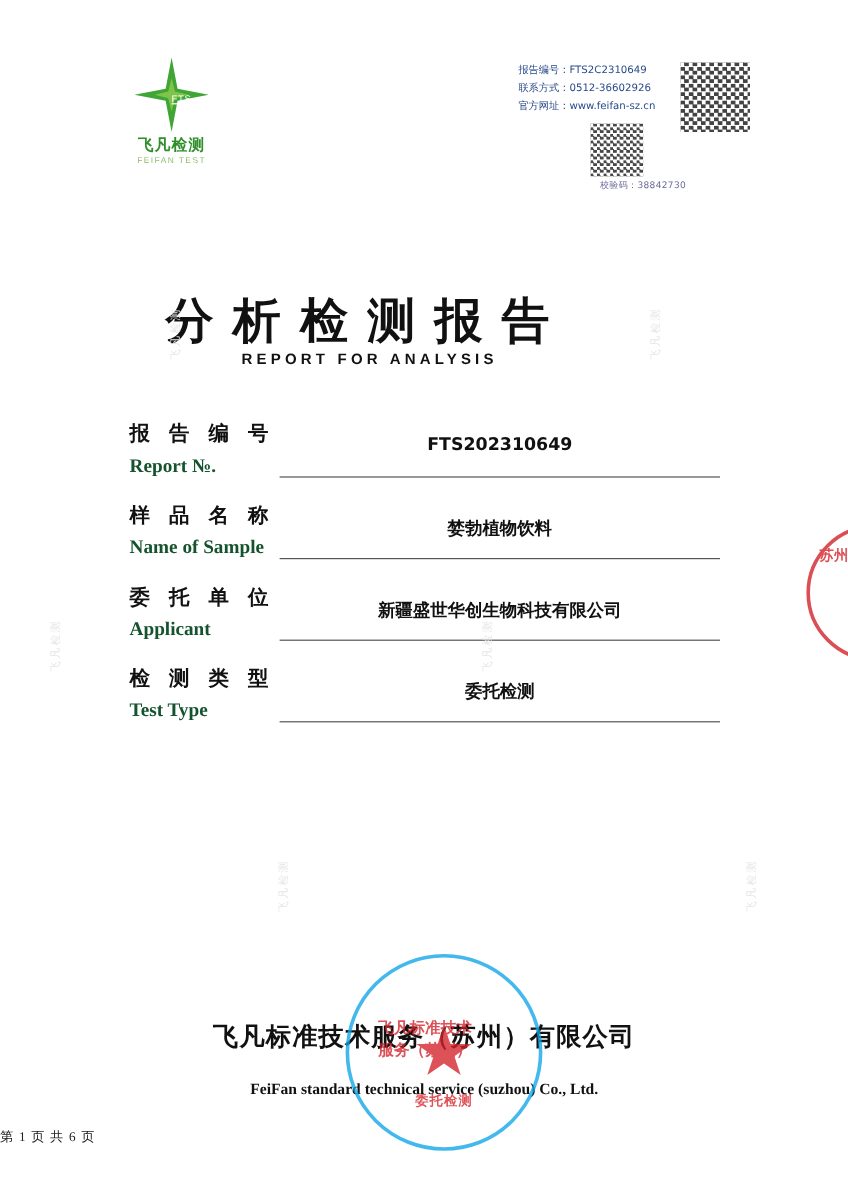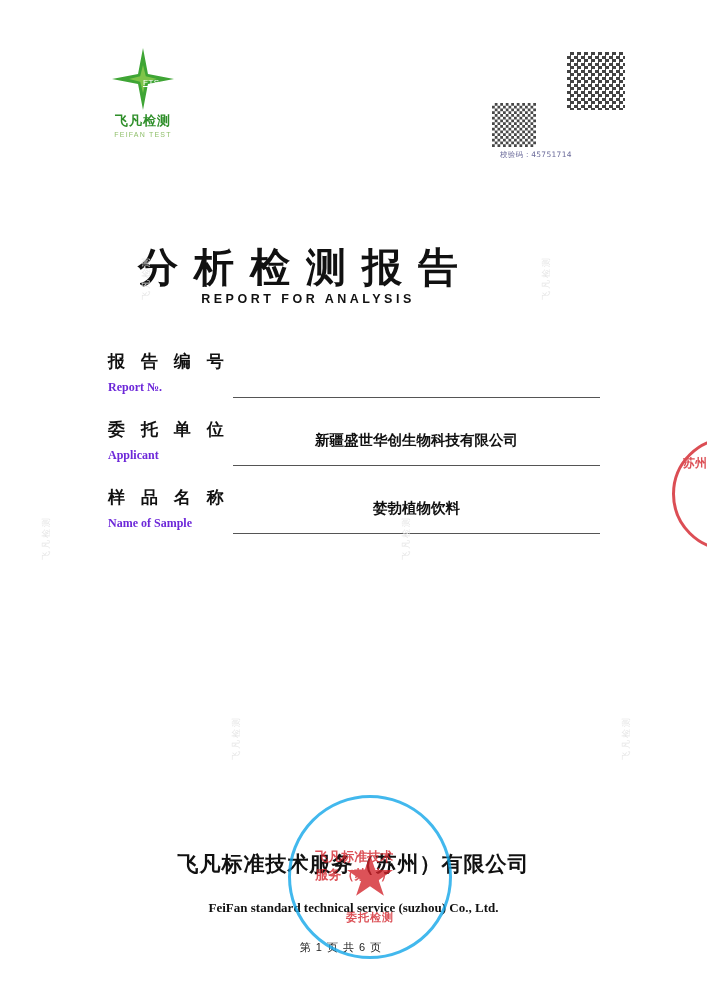--- a/index.html
+++ b/index.html
@@ -171,23 +171,23 @@
     font-weight: bold;
     letter-spacing: 5px;
     color: #111111;
     font-family: "DejaVu Sans", sans-serif;
     white-space: nowrap;
   }
   .field .label-en {
     position: absolute;
     left: 108px;
     top: 30px;
-    font-size: 12px;
-    font-weight: bold;
-    color: #6d28d9;
+    font-size: 16px;
+    font-weight: bold;
+    color: #14532d;
     font-family: "Liberation Serif", serif;
     white-space: nowrap;
   }
   .field .value {
     position: absolute;
     left: 233px;
     top: 13px;
     width: 367px;
     text-align: center;
     font-size: 14.5px;
@@ -226,24 +226,23 @@
     font-size: 13px;
     font-weight: bold;
     color: #111111;
     font-family: "Liberation Serif", serif;
   }
   .page-no {
     position: absolute;
     top: 940px;
     left: 0;
     width: 682px;
-    text-align: center;
     font-size: 11px;
     color: #222222;
-    font-family: Liberation Sans, sans-serif;
+    font-family: Liberation Serif, serif;
     letter-spacing: 1px;
   }
 
   
   .stamp-main {
     position: absolute;
     left: 288px;
     top: 795px;
     width: 158px;
     height: 158px;
@@ -334,54 +333,72 @@
   <div class="logo-block">
     <div class="logo-star-wrap">
       <div class="logo-star"></div>
       <div class="logo-star-inner"></div>
       <div class="logo-fts">FTS</div>
     </div>
     <div class="logo-cn">飞凡检测</div>
     <div class="logo-en">FEIFAN TEST</div>
   </div>
 
+  <div class="header-info">
+    <div class="row">
+      <span class="k">报告编号：</span><span class="v">FTS2C2310649</span>
+    </div>
+    <div class="row">
+      <span class="k">联系方式：</span><span class="v">0512-36602926</span>
+    </div>
+    <div class="row">
+      <span class="k">官方网址：</span><span class="v">www.feifan-sz.cn</span>
+    </div>
+  </div>
 
   <div class="qr-big"></div>
   <div class="qr-small"></div>
 
   <div class="verify-code">
-    <span>校验码：</span><span>45751714</span>
+    <span>校验码：</span><span>38842730</span>
   </div>
 </div>
 
 <div class="title-cn">分析检测报告</div>
 <div class="title-en">REPORT FOR ANALYSIS</div>
 
 <div class="fields">
 
   <div class="field">
     <div class="label-cn">报 告 编 号</div>
     <div class="label-en">Report №.</div>
+    <div class="value">FTS202310649</div>
+    <div class="rule"></div>
+  </div>
+
+  <div class="field">
+    <div class="label-cn">样 品 名 称</div>
+    <div class="label-en">Name of Sample</div>
+    <div class="value">婪勃植物饮料</div>
     <div class="rule"></div>
   </div>
 
   <div class="field">
     <div class="label-cn">委 托 单 位</div>
     <div class="label-en">Applicant</div>
     <div class="value">新疆盛世华创生物科技有限公司</div>
     <div class="rule"></div>
   </div>
 
   <div class="field">
-    <div class="label-cn">样 品 名 称</div>
-    <div class="label-en">Name of Sample</div>
-    <div class="value">婪勃植物饮料</div>
+    <div class="label-cn">检 测 类 型</div>
+    <div class="label-en">Test Type</div>
+    <div class="value">委托检测</div>
     <div class="rule"></div>
   </div>
-
 
 </div>
 
 <div class="wm" style="left:40px;  top:560px;">飞凡检测</div>
 <div class="wm" style="left:230px; top:760px;">飞凡检测</div>
 <div class="wm" style="left:400px; top:560px;">飞凡检测</div>
 <div class="wm" style="left:620px; top:760px;">飞凡检测</div>
 <div class="wm" style="left:140px; top:300px;">飞凡检测</div>
 <div class="wm" style="left:540px; top:300px;">飞凡检测</div>
 

